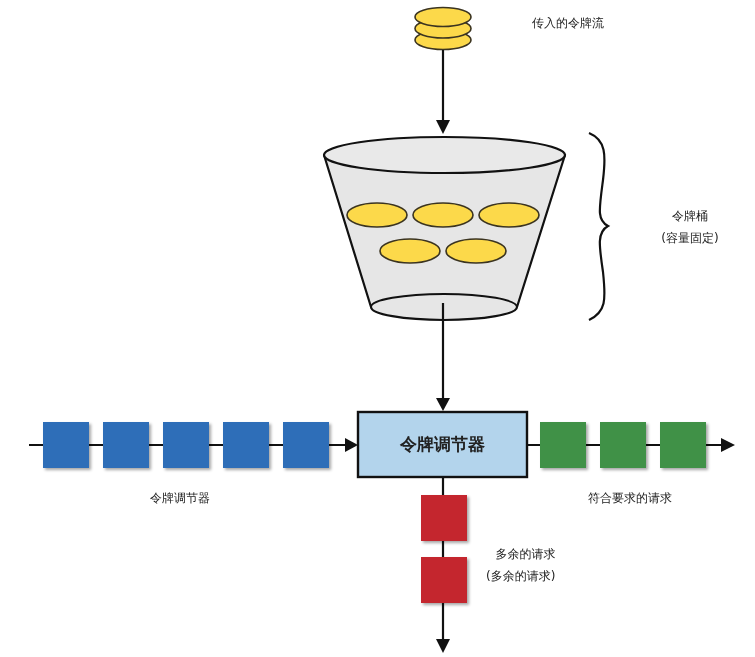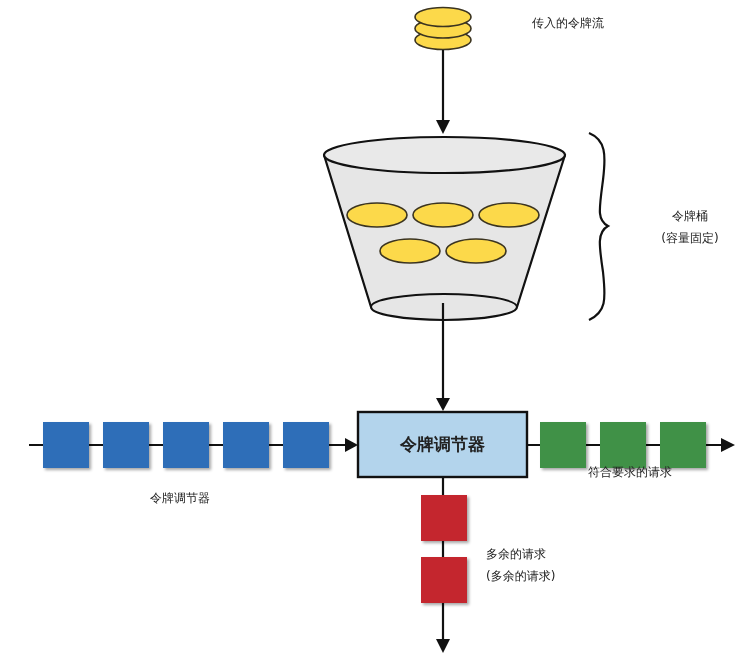--- a/index.html
+++ b/index.html
@@ -88,18 +88,18 @@
 
 <div class="lbl center" style="left:630px; top:205px; width:120px;">
   <div>令牌桶</div>
   <div>(容量固定)</div>
 </div>
 
 <div class="lbl center" style="left:358px; top:433px; width:169px; font-size:17px;font-weight:bold;">令牌调节器</div>
 
 <div class="lbl center" style="left:100px; top:487px; width:160px;">令牌调节器</div>
 
-<div class="lbl center" style="left:540px; top:461px; width:180px;">符合要求的请求</div>
+<div class="lbl center" style="left:540px; top:487px; width:180px;">符合要求的请求</div>
 
-<div class="lbl" style="left:486px; top:543px;">
+<div class="lbl" style="left:486px; top:543px;text-align:right;">
   <div>多余的请求</div>
   <div>(多余的请求)</div>
 </div>
 
 </body></html>

